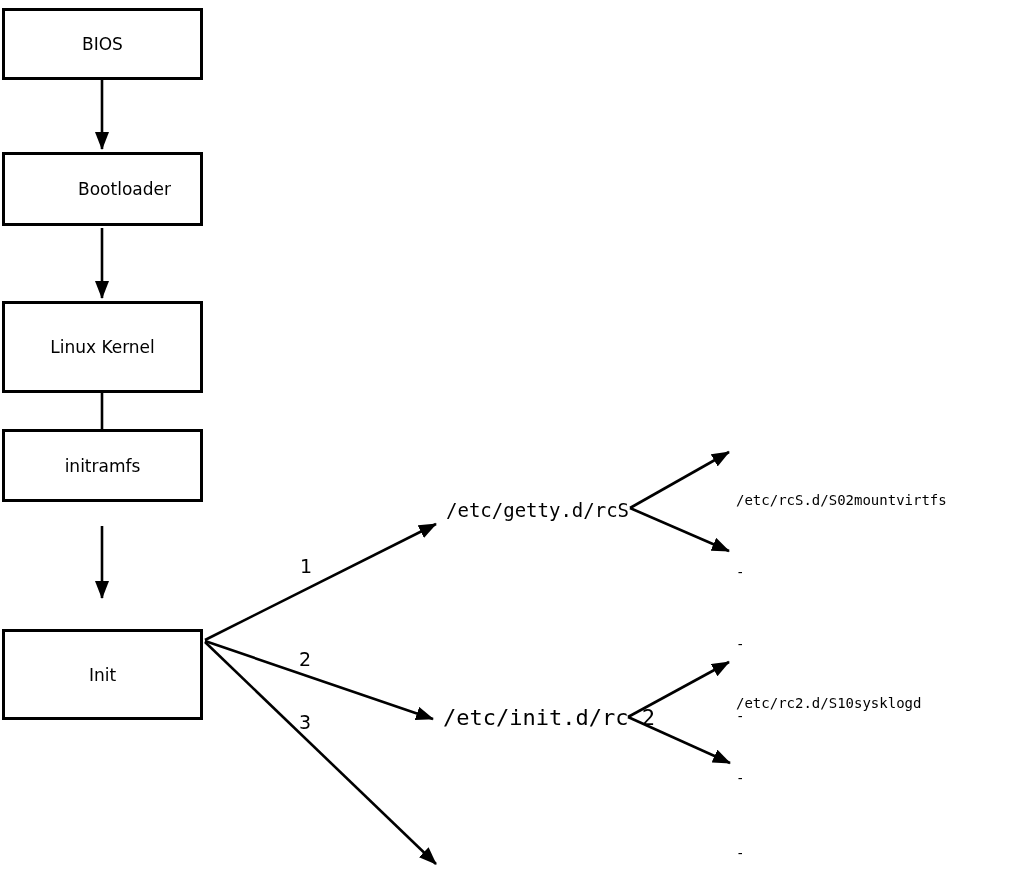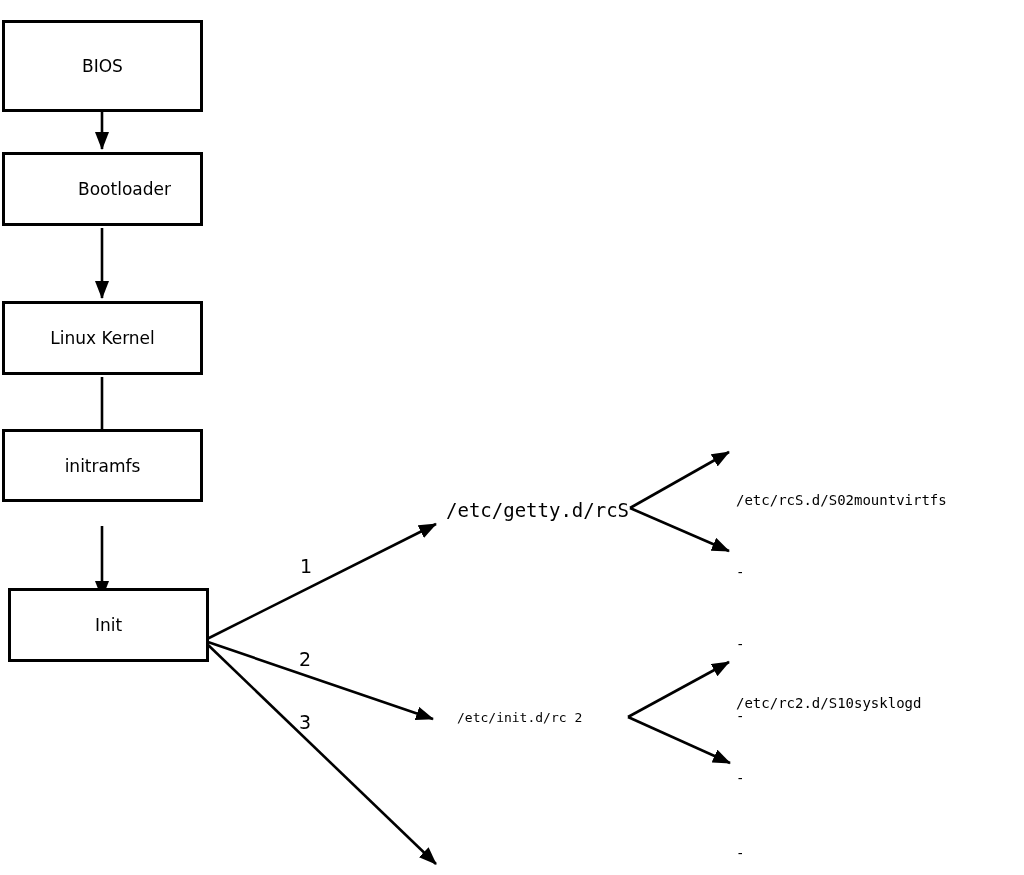--- a/index.html
+++ b/index.html
@@ -23,42 +23,42 @@
   .arrowhead-path{fill:var(--line);}
   .box{
     position:absolute;left:2px;width:201px;
     box-sizing:border-box;
     border:3px solid var(--line);
     background:var(--box-fill);
     display:flex;align-items:center;justify-content:center;
     font-size:17px;
     z-index:1;
   }
-  .box-bios{top:20px;height:92px;}
+  .box-bios{top:8px;height:72px;}
   .box-bootloader{top:152px;height:74px;padding-left:44px;}
-  .box-kernel{top:301px;height:74px;}
+  .box-kernel{top:301px;height:92px;}
   .box-initramfs{top:429px;height:73px;}
-  .box-init{top:588px;height:74px;margin-left:6px;}
+  .box-init{top:629px;height:91px;}
   .note{
     position:absolute;left:359px;top:103px;
     font-size:18px;letter-spacing:0.4px;white-space:nowrap;
     z-index:1;
   }
   .edge-num{
     position:absolute;font-size:19px;z-index:1;white-space:nowrap;
   }
   .num-1{left:300px;top:555px;}
   .num-2{left:299px;top:648px;}
   .num-3{left:299px;top:711px;}
   .mono{
     font-family:"DejaVu Sans Mono", monospace;
     position:absolute;white-space:pre;z-index:1;
   }
   .target-rcs{left:446px;top:499px;font-size:19px;line-height:23px;}
-  .target-rc2{left:457px;top:706px;font-size:13px;line-height:23px;}
+  .target-rc2{left:443px;top:706px;font-size:22px;line-height:23px;}
   .target-getty{left:447px;top:851px;font-size:19px;line-height:23px;margin-top:40px;}
   .col{font-size:14px;}
   .col-rcs{left:736px;top:440px;line-height:24px;}
   .col-rc2{left:736px;top:641px;line-height:25px;}
   .col div{white-space:pre;}
 </style>
 </head>
 <body>
 
 <div id="stage">

